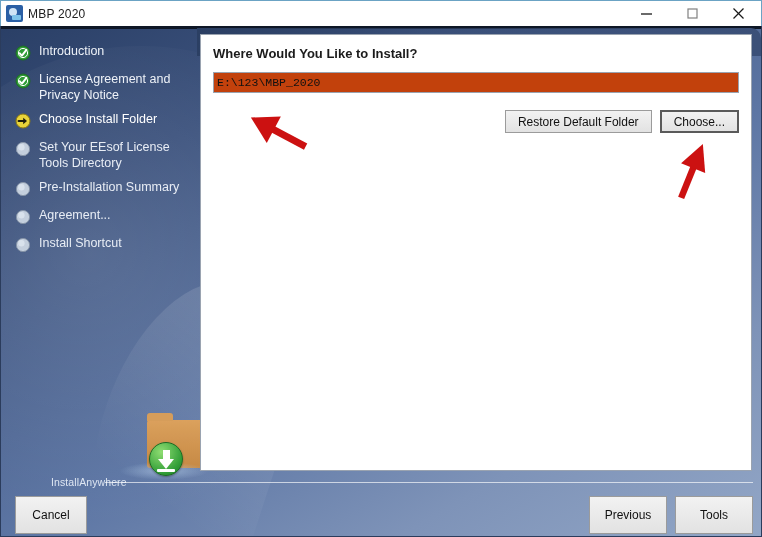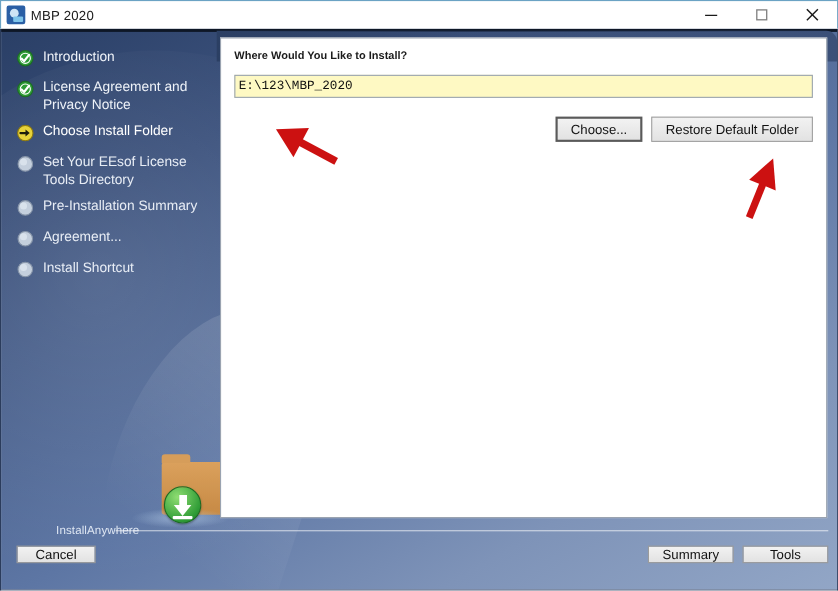--- a/index.html
+++ b/index.html
@@ -231,30 +231,30 @@
   .content-panel {
     position: absolute;
     left: 200px; top: 34px;
     width: 552px;
     height: 437px;
     background: #ffffff;
     border: 1px solid #9aa3b0;
   }
   .content-inner { padding: 11px 12px 0 12px; }
   .prompt {
-    font-size: 10px;
+    font-size: 13px;
     font-weight: bold;
     color: #1b1b1b;
     margin-bottom: 11px;
   }
   .path-input {
     width: 100%;
     height: 21px;
     border: 1px solid #9aa3b0;
-    background: #fef9c3;
+    background: #c2410c;
     font-family: "Liberation Mono", monospace;
     font-size: 11.5px;
     color: #111111;
     padding: 0 3px;
     line-height: 19px;
     outline: none;
   }
   .btn-row {
     display: flex;
     justify-content: flex-end;
@@ -291,21 +291,21 @@
     left: 104px; bottom: 53px;
     width: 648px; height: 1px;
     background: rgba(255,255,255,.65);
   }
   .footer-btns {
     position: absolute;
     bottom: 12px; left: 0;
     width: 762px;
     height: 28px;
   }
-  .footer-btns .btn { position: absolute; height: 16px; min-width: 72px; }
+  .footer-btns .btn { position: absolute; height: 38px; min-width: 72px; }
   .btn-cancel { left: 14px; width: 68px; }
   .btn-prev { right: 96px; width: 78px; }
   .btn-next { right: 10px; width: 78px; }
 
   
   .arrow { position: absolute; pointer-events: none; }
   .arrow-1 { left: 243px; top: 112px; }
   .arrow-2 { left: 662px; top: 138px; }
 
   
@@ -462,32 +462,32 @@
       <div class="folder-shape"></div>
       <div class="water"></div>
       <div class="dl-badge"></div>
       <div class="dl-base"></div>
     </div>
 
     <div class="footer-label">InstallAnywhere</div>
     <div class="footer-rule"></div>
     <div class="footer-btns">
       <button class="btn btn-cancel">Cancel</button>
-      <button class="btn btn-prev">Summary</button>
+      <button class="btn btn-prev">Previous</button>
       <button class="btn btn-next">Tools</button>
     </div>
   </div>
 
   <div class="content-panel">
     <div class="content-inner">
       <div class="prompt">Where Would You Like to Install?</div>
       <input class="path-input" type="text" value="E:\123\MBP_2020" style="">
       <div class="btn-row">
+        <button class="btn">Restore Default Folder</button>
         <button class="btn focused">Choose...</button>
-        <button class="btn">Restore Default Folder</button>
       </div>
     </div>
   </div>
 
   <div class="arrow arrow-1">
     <svg width="74" height="42" viewBox="0 0 74 42">
       <g transform="rotate(28 37 21)">
         <path d="M66 21 L26 21" stroke="#cc1111" stroke-width="7" stroke-linecap="butt"></path>
         <path d="M30 6 L4 21 L30 36 Z" fill="#cc1111"></path>
       </g>

